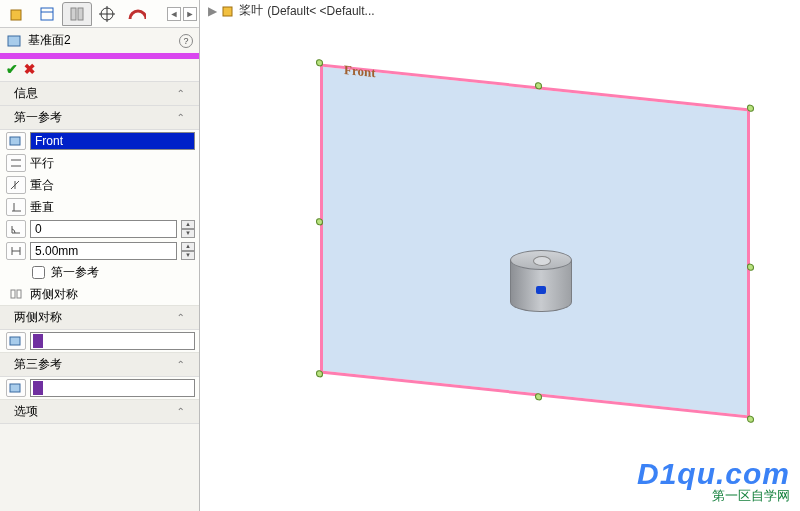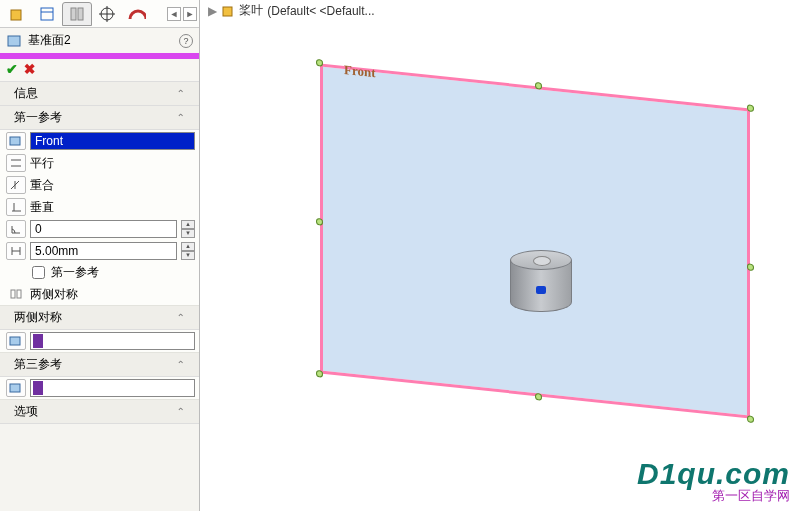--- a/index.html
+++ b/index.html
@@ -37,22 +37,22 @@
   .plane-border { position: absolute; inset: 0; border: 3px solid #ff7db0; }
   .plane-fill { position: absolute; inset: 3px; background: rgba(120,170,220,0.35); }
   .plane-label { position: absolute; top: -4px; left: 24px; font-weight: bold; color: #a06030; font-size: 13px; font-family: serif; }
   .handle { position: absolute; width: 7px; height: 7px; background: #b9e27f; border: 1px solid #5a8a2a; border-radius: 50%; }
   .cyl { position: absolute; left: 310px; top: 250px; }
   .cyl .top { width: 62px; height: 20px; background: linear-gradient(#cfd2d6,#b4b7bb); border-radius: 50%; border: 1px solid #7a7d82; position: relative; }
   .cyl .top:after { content:""; position:absolute; left:22px; top:5px; width:16px; height:8px; border:1px solid #888; border-radius:50%; background:#d8dadd; }
   .cyl .body { width: 62px; height: 52px; background: linear-gradient(90deg,#8d9095,#c8cbcf,#9ea1a5); border-left:1px solid #7a7d82; border-right:1px solid #7a7d82; border-bottom:1px solid #7a7d82; border-radius: 0 0 30px 30px / 0 0 10px 10px; margin-top:-10px; }
   .cyl .dot { position:absolute; left:26px; top:36px; width:10px; height:8px; background:#1040d0; border-radius:2px; }
   .watermark { position:absolute; right:10px; bottom:6px; text-align:right; }
-  .watermark .big { font-size:30px; font-weight:bold; font-style:italic; color:#0f766e; letter-spacing:1px; }
-  .watermark .sub { font-size:13px; color:#a21caf; margin-top:-4px; }
+  .watermark .big { font-size:30px; font-weight:bold; font-style:italic; color:#3b82f6; letter-spacing:1px; }
+  .watermark .sub { font-size:13px; color:#15803d; margin-top:-4px; }
   svg { display:block; }
 </style>
 </head>
 <body>
 
 <div class="app">
 
   <div class="panel">
     <div class="tabstrip">
       <div class="tab">

